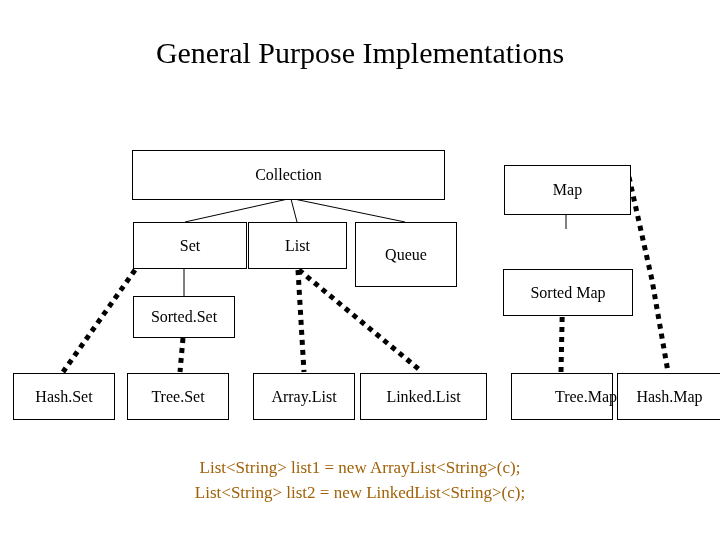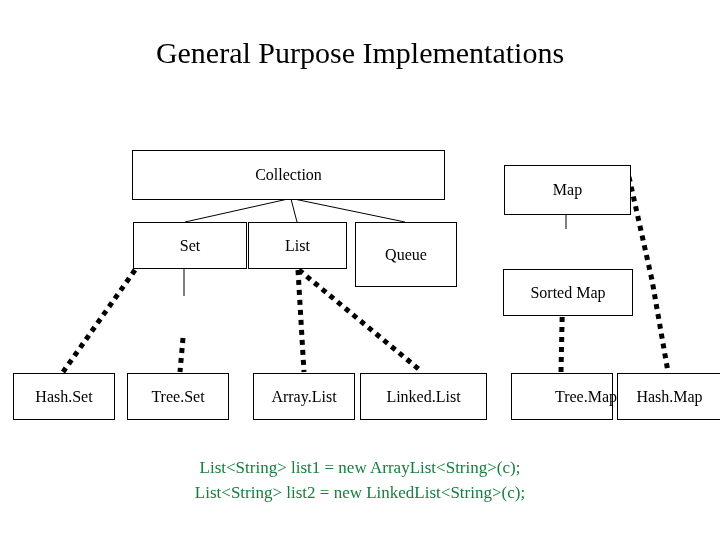--- a/index.html
+++ b/index.html
@@ -67,21 +67,21 @@
   }
   #code {
     position: absolute;
     left: 0;
     top: 455px;
     width: 720px;
     text-align: center;
     font-size: 17px;
     line-height: 25px;
     font-family: "Liberation Serif", "DejaVu Serif", serif;
-    color: #15803d;
+    color: #a16207;
   }
   #code div { white-space: nowrap; }
 </style>
 </head>
 <body>
 
 <div id="slide" style="width: 720px; height: 540px; background: rgb(255, 255, 255); color: rgb(0, 0, 0);">
 
   <div id="title">General Purpose Implementations</div>
 
@@ -98,20 +98,21 @@
     <path class="edge-dotted" d="M 629,177 L 652,280 L 668,372"></path>
     <path class="edge-dotted" d="M 563,277 L 561,372"></path>
   </svg>
 
   <div class="node" style="left: 132px; top: 150px; width: 313px; height: 50px;">Collection</div>
   <div class="node" style="left: 504px; top: 165px; width: 127px; height: 50px;">Map</div>
   <div class="node" style="left: 133px; top: 222px; width: 114px; height: 47px;">Set</div>
   <div class="node" style="left: 248px; top: 222px; width: 99px; height: 47px;">List</div>
   <div class="node" style="left: 355px; top: 222px; width: 102px; height: 65px;">Queue</div>
   <div class="node" style="left: 503px; top: 229px; width: 130px; height: 47px; margin-top: 40px;">Sorted Map</div>
+  <div class="node" style="left: 133px; top: 296px; width: 102px; height: 42px;">Sorted.Set</div>
   <div class="node" style="left: 13px; top: 373px; width: 102px; height: 47px; text-align: right;">Hash.Set</div>
   <div class="node" style="left: 127px; top: 373px; width: 102px; height: 47px;">Tree.Set</div>
   <div class="node" style="left: 253px; top: 373px; width: 102px; height: 47px;">Array.List</div>
   <div class="node" style="left: 360px; top: 373px; width: 127px; height: 47px;">Linked.List</div>
   <div class="node" style="left: 511px; top: 373px; width: 102px; height: 47px; padding-left: 48px;">Tree.Map</div>
   <div class="node" style="left: 617px; top: 373px; width: 105px; height: 47px;">Hash.Map</div>
 
   <div id="code">
     <div>List&lt;String&gt; list1 = new ArrayList&lt;String&gt;(c);</div>
     <div>List&lt;String&gt; list2 = new LinkedList&lt;String&gt;(c);</div>

